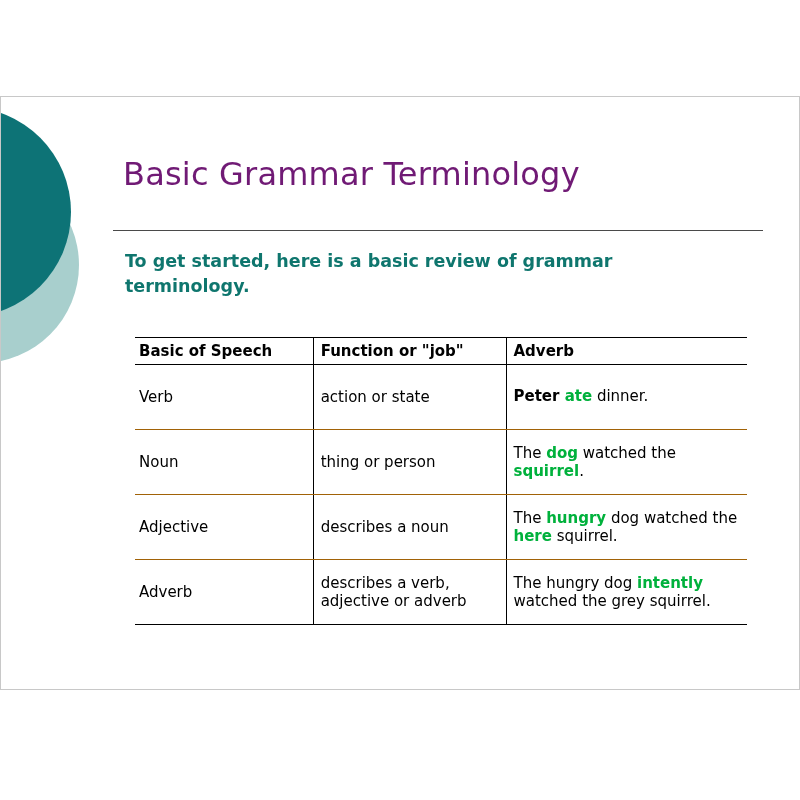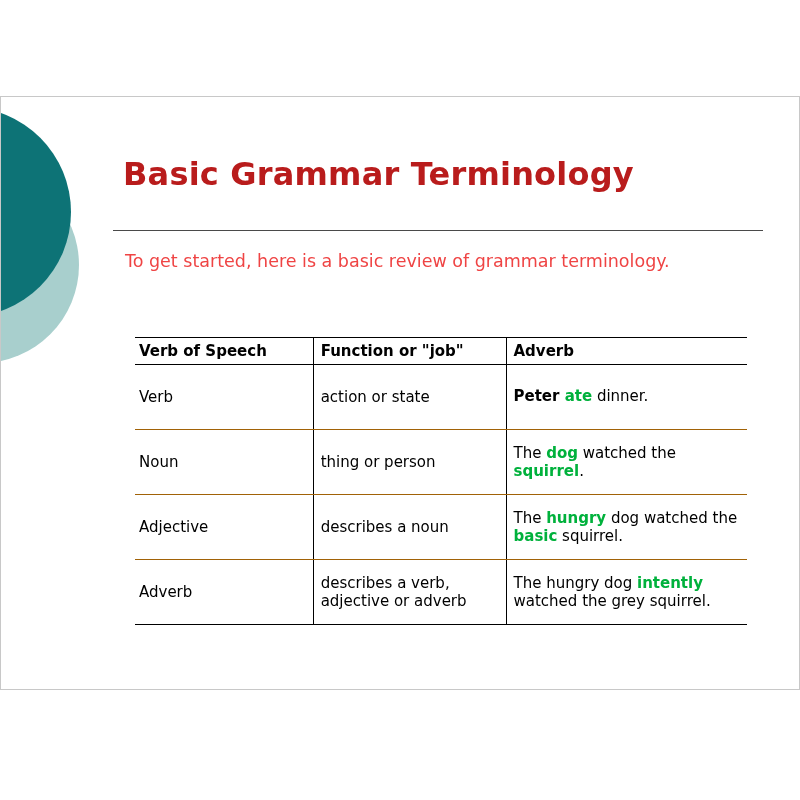--- a/index.html
+++ b/index.html
@@ -43,42 +43,43 @@
     height: 210px;
     border-radius: 50%;
     background: #0d7376;
   }
 
   .title {
     position: absolute;
     left: 122px;
     top: 58px;
     font-size: 32px;
-    color: #b91c1c;
-    font-weight: bold;
+    color: #701a75;
+    font-weight: normal;
     letter-spacing: 0.2px;
     white-space: nowrap;
   }
   .title-rule {
     position: absolute;
     left: 112px;
     top: 133px;
     width: 650px;
     height: 1px;
     background: #4a4a4a;
   }
 
   .intro {
     position: absolute;
     left: 124px;
     top: 152px;
     width: 600px;
     font-size: 17.5px;
-    color: #ef4444;
+    color: #0f766e;
     line-height: 1.45;
+    font-weight: bold;
   }
 
   table.grammar {
     position: absolute;
     left: 134px;
     top: 240px;
     width: 612px;
     border-collapse: collapse;
     font-size: 15px;
     color: #000000;
@@ -131,21 +132,21 @@
   <div class="deco-circle-dark"></div>
 
   <div class="title">Basic Grammar Terminology</div>
   <div class="title-rule"></div>
 
   <div class="intro">To get started, here is a basic review of grammar terminology.</div>
 
   <table class="grammar">
     <thead>
       <tr>
-        <th class="c1">Verb of Speech</th>
+        <th class="c1">Basic of Speech</th>
         <th class="c2">Function or "job"</th>
         <th class="c3">Adverb</th>
       </tr>
     </thead>
     <tbody>
 
       <tr>
         <td class="c1">Verb</td>
         <td class="c2">action or state</td>
         <td class="c3">
@@ -158,21 +159,21 @@
         <td class="c2">thing or person</td>
         <td class="c3">
           <span>The </span><span class="hl">dog</span><span> watched the </span><span class="hl">squirrel</span><span>.</span>
         </td>
       </tr>
 
       <tr>
         <td class="c1">Adjective</td>
         <td class="c2">describes a noun</td>
         <td class="c3">
-          <span>The </span><span class="hl">hungry</span><span> dog watched the </span><span class="hl">basic</span><span> squirrel.</span>
+          <span>The </span><span class="hl">hungry</span><span> dog watched the </span><span class="hl">here</span><span> squirrel.</span>
         </td>
       </tr>
 
       <tr>
         <td class="c1">Adverb</td>
         <td class="c2">describes a verb, adjective or adverb</td>
         <td class="c3">
           <span>The hungry dog </span><span class="hl">intently</span><span> watched the grey squirrel.</span>
         </td>
       </tr>

